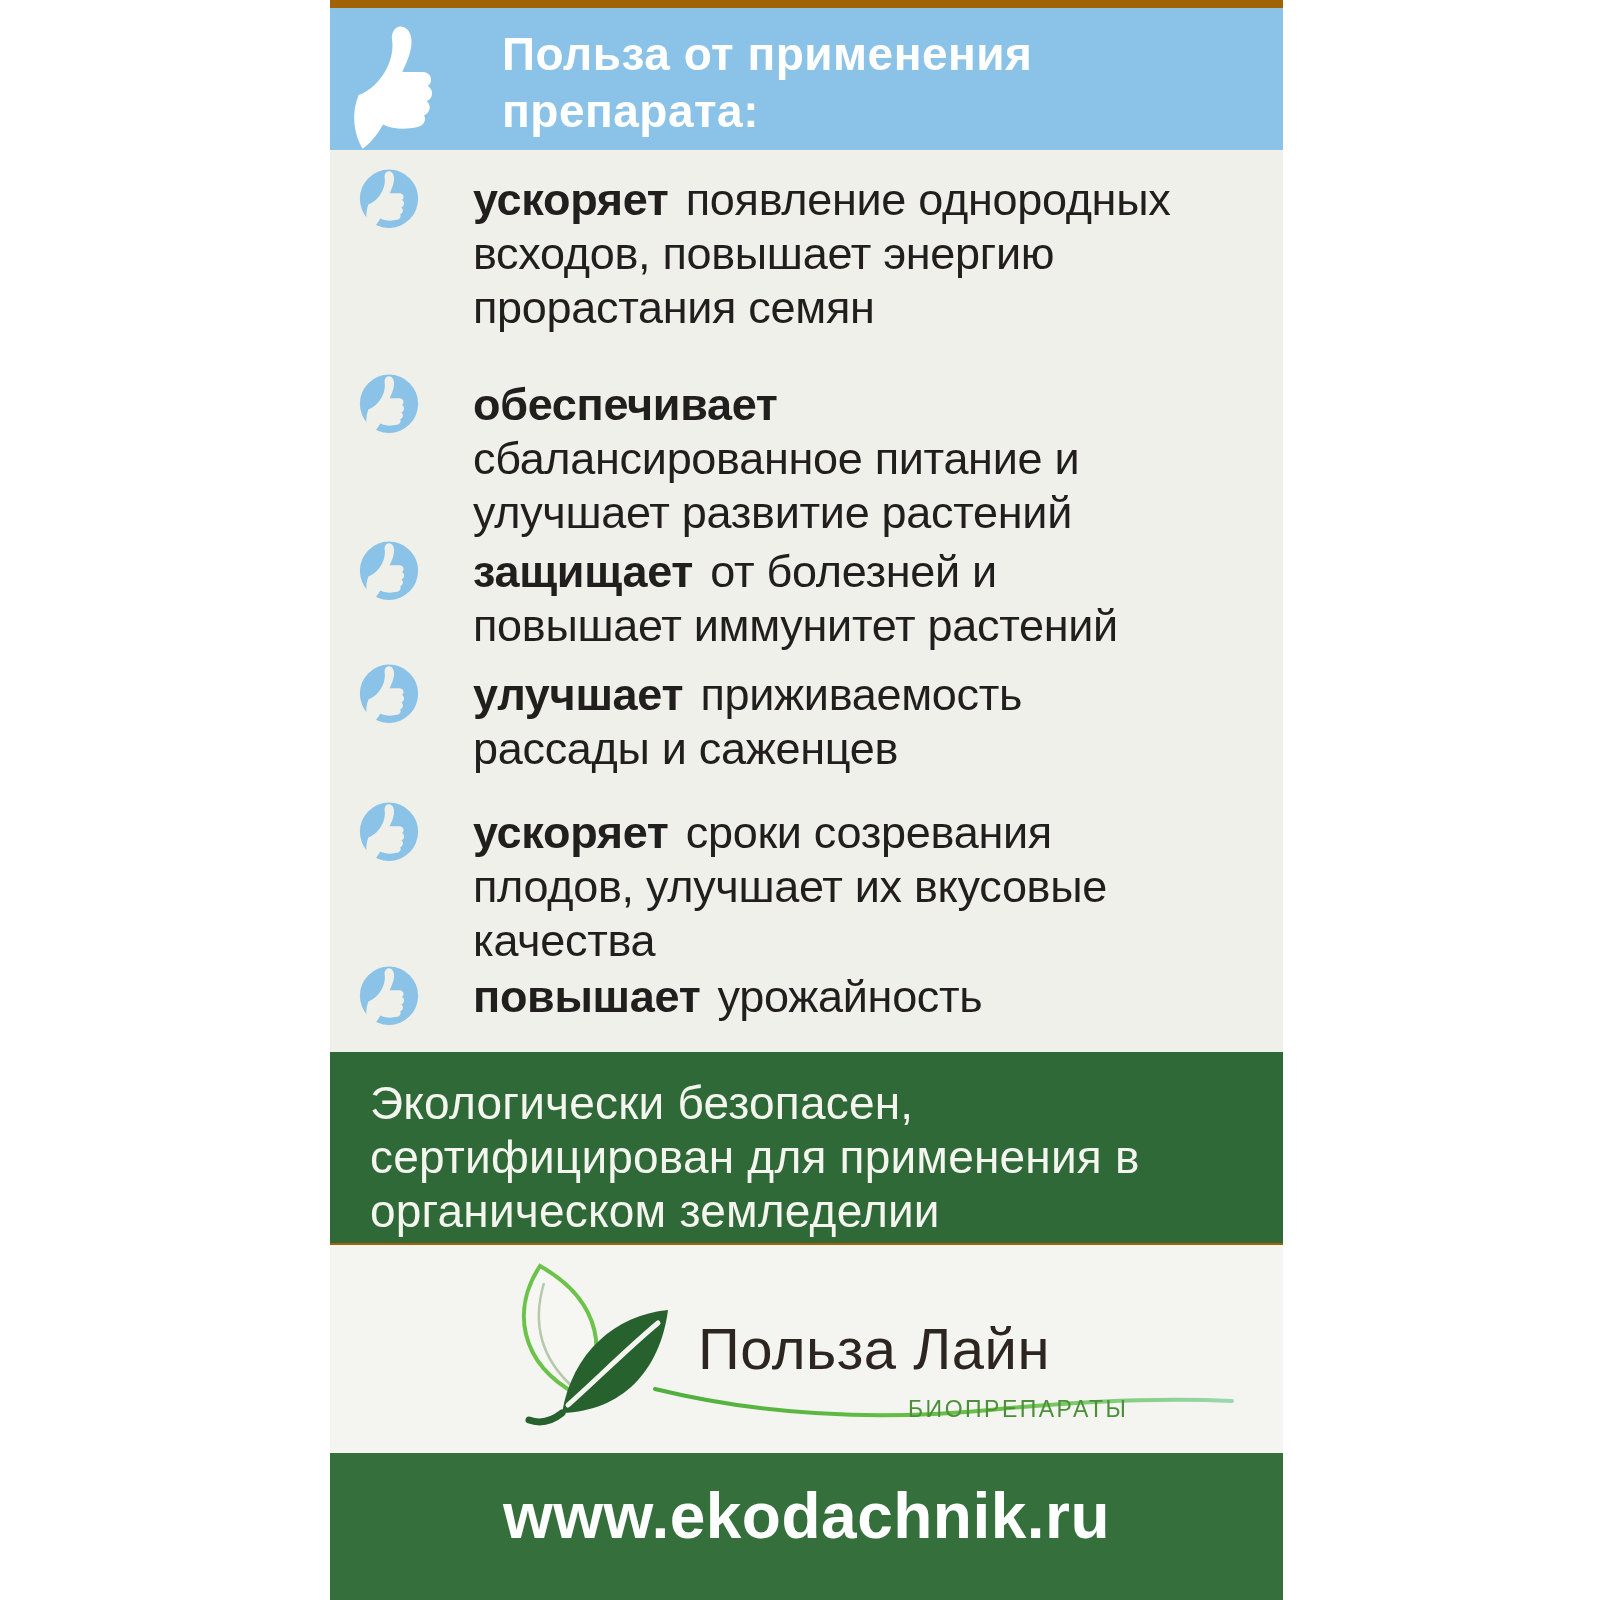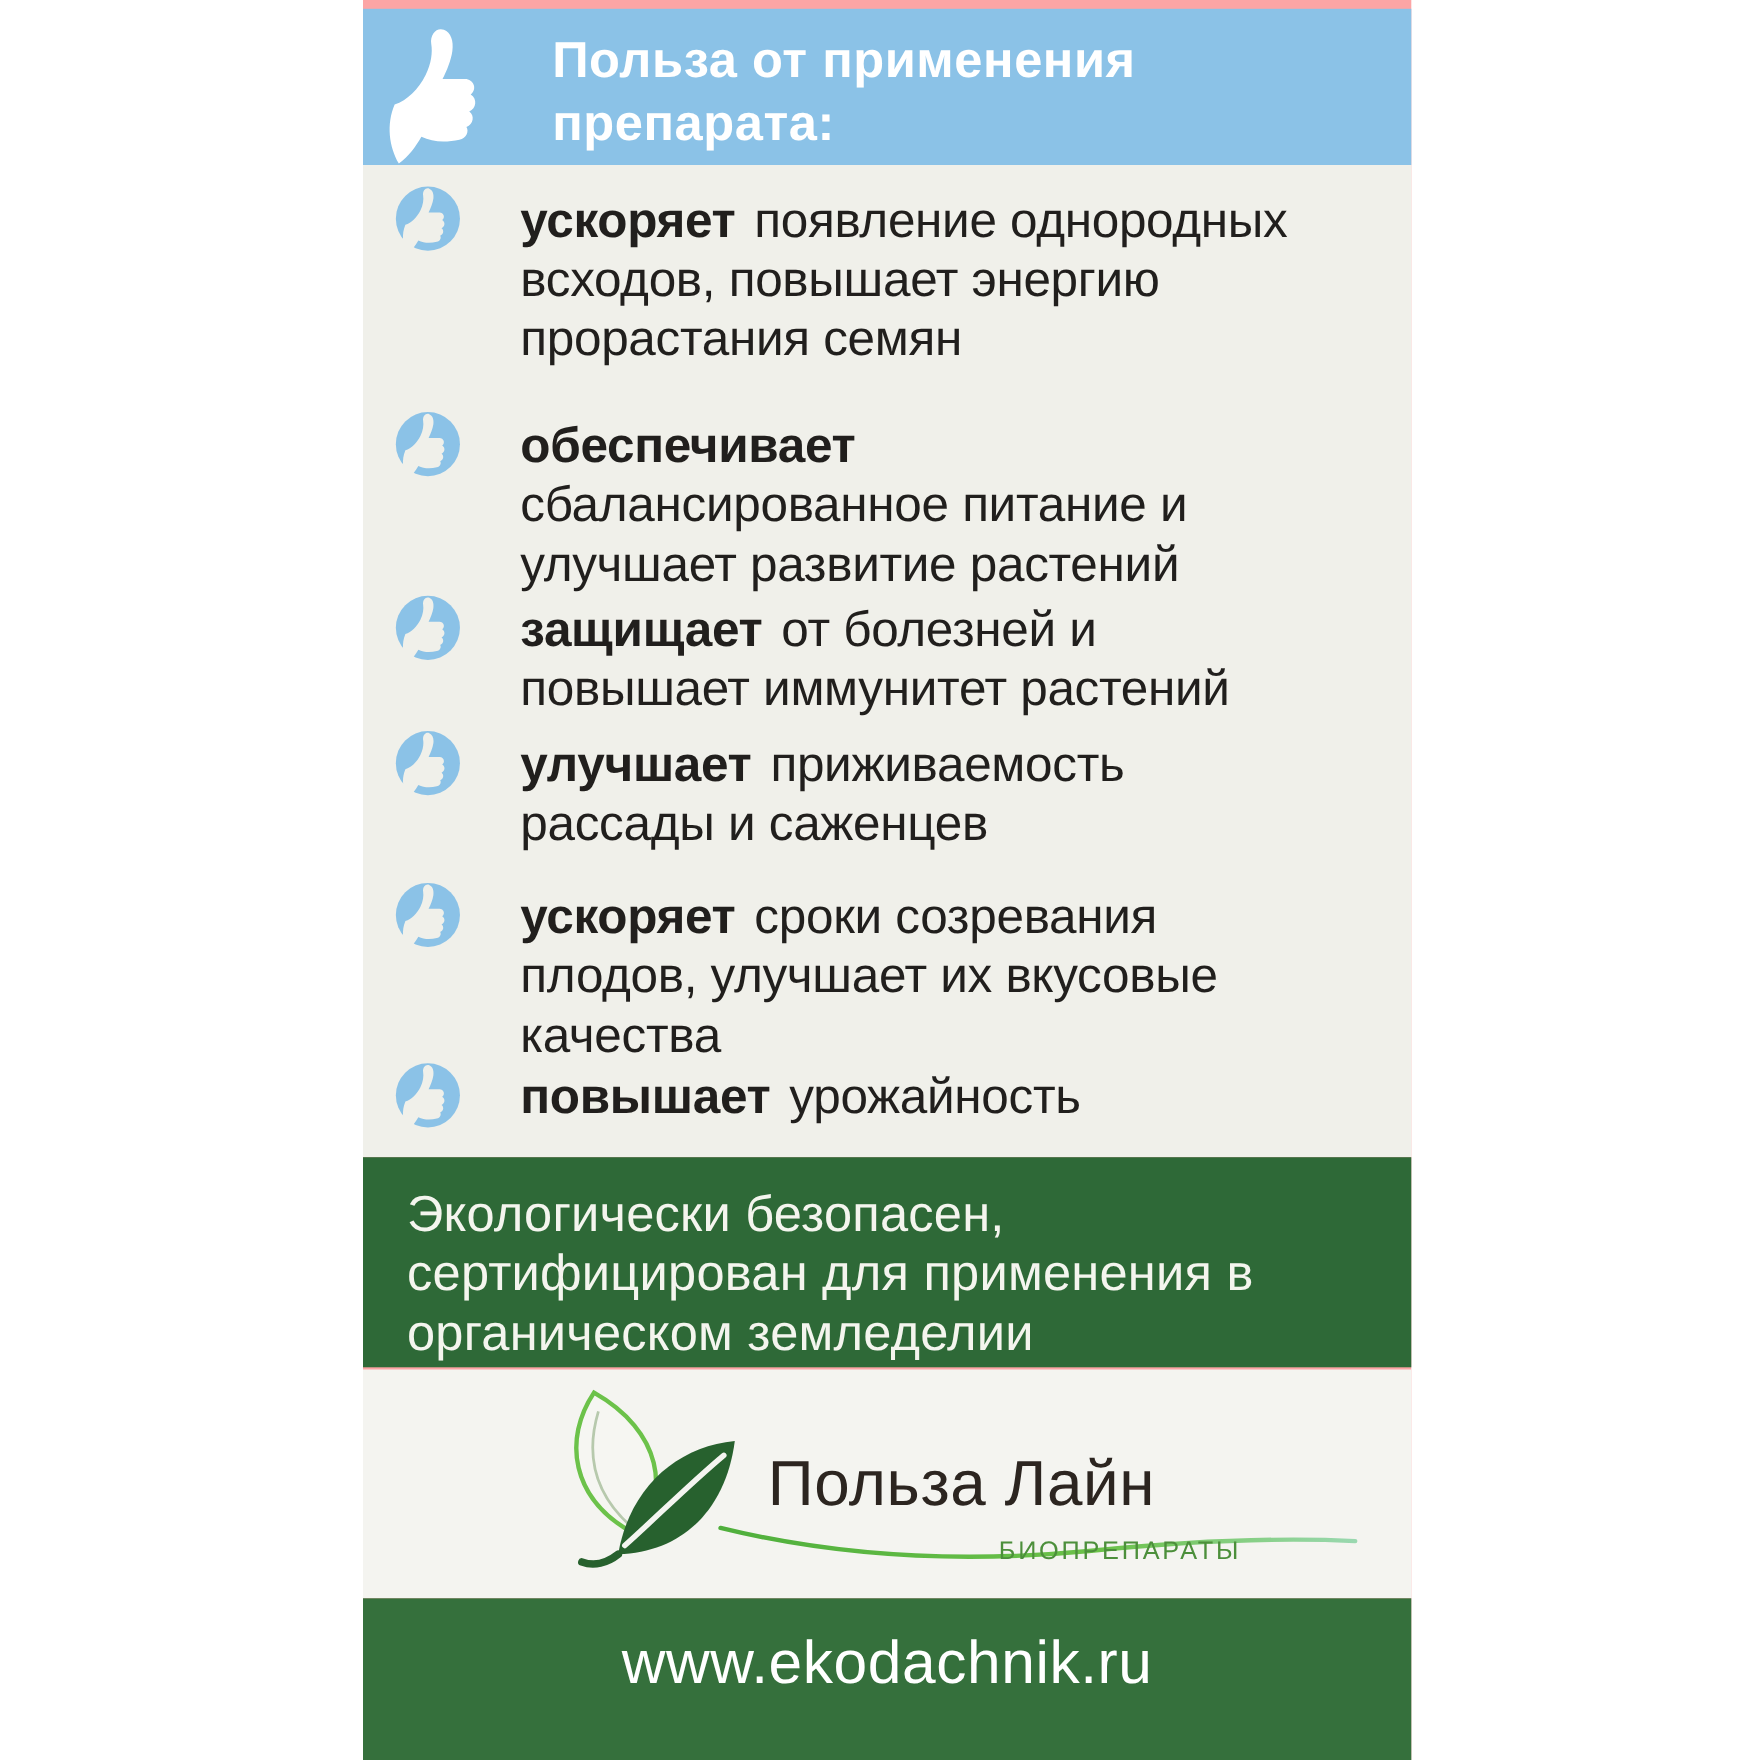--- a/index.html
+++ b/index.html
@@ -2,21 +2,21 @@
 <html><head>
 <meta charset="utf-8">
 <style>
   html,body{margin:0;padding:0;}
   body{
     width:1600px;height:1600px;position:relative;background:#ffffff;overflow:hidden;
     font-family:"Liberation Sans", sans-serif;
   }
   .label{
     position:absolute;left:330px;top:0;width:953px;height:1600px;
-    background:#fca5a5;
+    background:#a16207;
   }
   
   .header-band{
     position:absolute;left:0;top:8px;width:100%;height:142px;
     background:#8bc2e7;
   }
   .header-thumb{
     position:absolute;left:2px;bottom:0;width:138px;height:128px;
   }
   .header-title{
@@ -64,21 +64,21 @@
     position:absolute;left:578px;top:151px;
     font-size:23px;font-weight:normal;color:#4c8f3b;letter-spacing:2.5px;
   }
   
   .footer-band{
     position:absolute;left:0;top:1453px;width:100%;height:147px;
     background:#35703c;
   }
   .footer-url{
     margin-top:26px;text-align:center;
-    color:#ffffff;font-size:55px;font-weight:normal;letter-spacing:0.5px;
+    color:#ffffff;font-size:64px;font-weight:bold;letter-spacing:0.5px;
   }
 </style>
 </head>
 <body>
 
 <div class="label">
 
   <div class="header-band">
     <svg class="header-thumb" viewBox="0 0 100 100" aria-hidden="true">
       <path fill="#ffffff" d="M20 99 C13 87 11 71 17 57 C26 54 34 46 39 36 C43 28 44 20 43 14 C42 7 47 2 52 4 C57 6 59 12 58 19 C57 26 54 33 51 39 L67 39 C73 39 76 46 71 50 C76 53 75 60 70 62 C74 65 73 71 68 73 C70 76 68 81 63 82 C54 84 44 84 36 80 C32 87 27 94 20 99 Z"></path>

